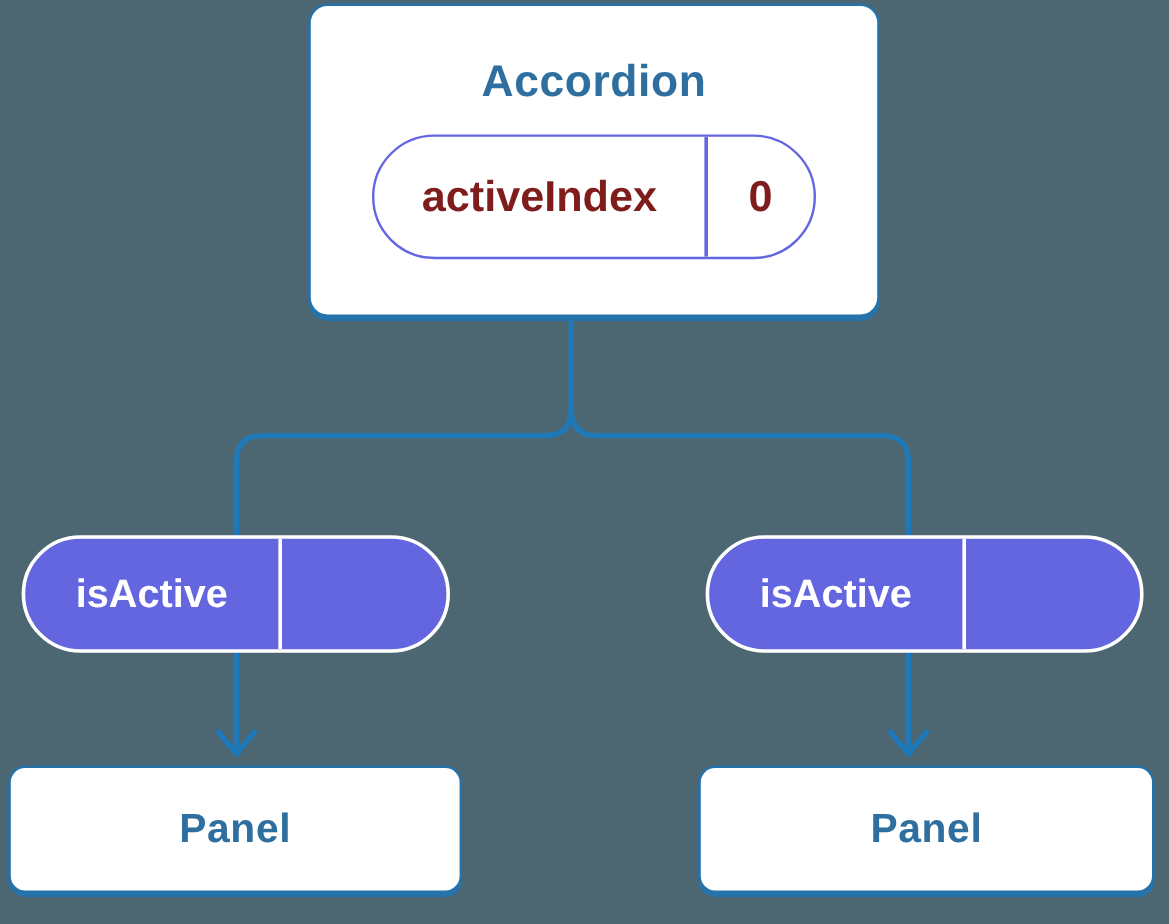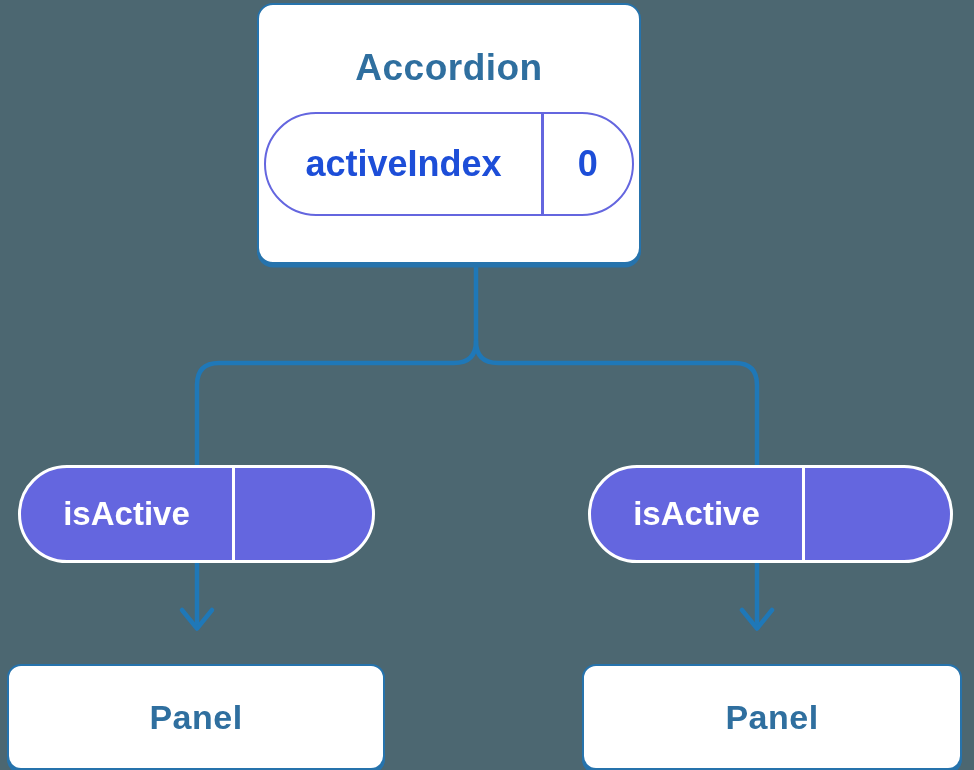--- a/index.html
+++ b/index.html
@@ -20,58 +20,58 @@
   .card {
     position: absolute;
     background: #ffffff;
     border: 2.5px solid #2673AC;
     box-shadow: 0 3.5px 0 0 #2673AC;
     box-sizing: border-box;
     z-index: 2;
   }
   .accordion-card {
     left: 257px; top: 3px;
-    width: 384px; height: 261px;
+    width: 476px; height: 261px;
     border-radius: 16px;
     display: flex;
     flex-direction: column;
     align-items: center;
   }
   .card-title {
     color: #2F6F9F;
     font-size: 37px;
     letter-spacing: 0.5px;
     white-space: nowrap;
   }
   .accordion-card .card-title { margin-top: 42px; }
   .state-pill {
     margin-top: 23px;
     width: 370px; height: 104px;
     border: 2.5px solid #6466DF;
     border-radius: 52px;
     box-sizing: border-box;
     background: #ffffff;
-    color: #1d4ed8;
+    color: #7f1d1d;
     font-size: 36px;
     display: flex;
     align-items: stretch;
     overflow: hidden;
   }
   .state-pill .pill-key {
     width: 275px;
     display: flex; align-items: center; justify-content: center;
   }
   .state-pill .pill-sep { width: 2.5px; background: #6466DF; }
   .state-pill .pill-value {
     flex: 1;
     display: flex; align-items: center; justify-content: center;
   }
   .prop-pill {
     position: absolute;
-    top: 465px;
+    top: 446px;
     height: 98px;
     border-radius: 49px;
     background: #6466DF;
     border: 3px solid #ffffff;
     box-sizing: border-box;
     color: #ffffff;
     font-size: 33px;
     display: flex;
     align-items: stretch;
     overflow: hidden;
@@ -82,21 +82,21 @@
   .prop-pill .pill-key {
     width: 211px;
     display: flex; align-items: center; justify-content: center;
   }
   .prop-pill .pill-sep { width: 3px; background: #ffffff; }
   .prop-pill .pill-value {
     flex: 1;
     display: flex; align-items: center; justify-content: center;
   }
   .panel-card {
-    top: 664px;
+    top: 638px;
     height: 106px;
     border-radius: 14px;
     display: flex; align-items: center; justify-content: center;
   }
   .panel-card .card-title { font-size: 34px; margin: 0; }
   .panel-card.panel-left  { left: 7px;   width: 378px; }
   .panel-card.panel-right { left: 582px; width: 380px; }
 </style>
 </head>
 <body>

